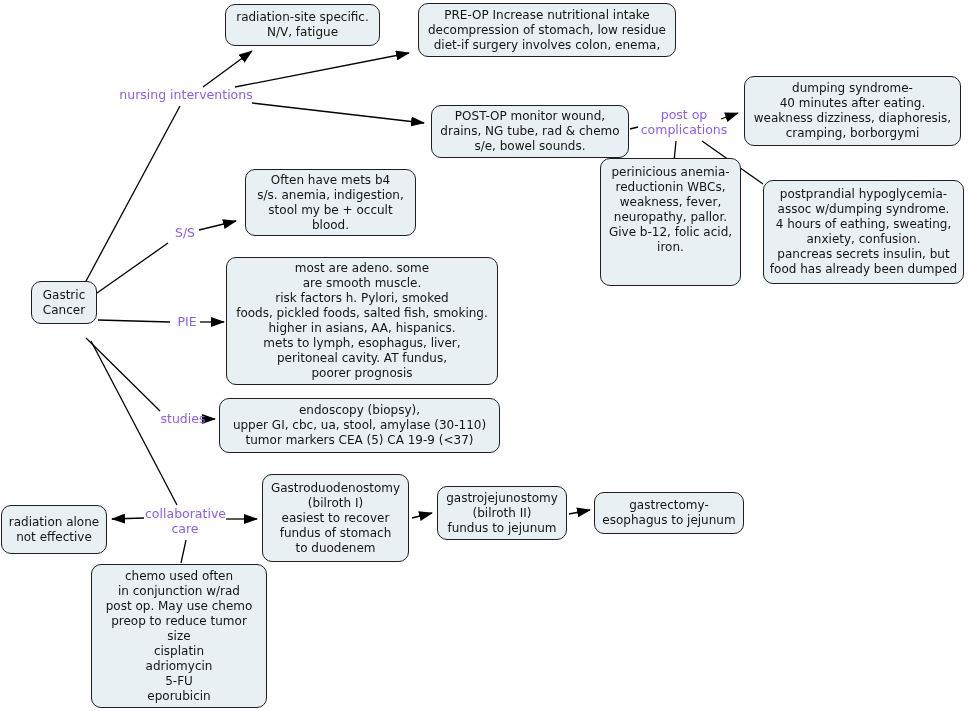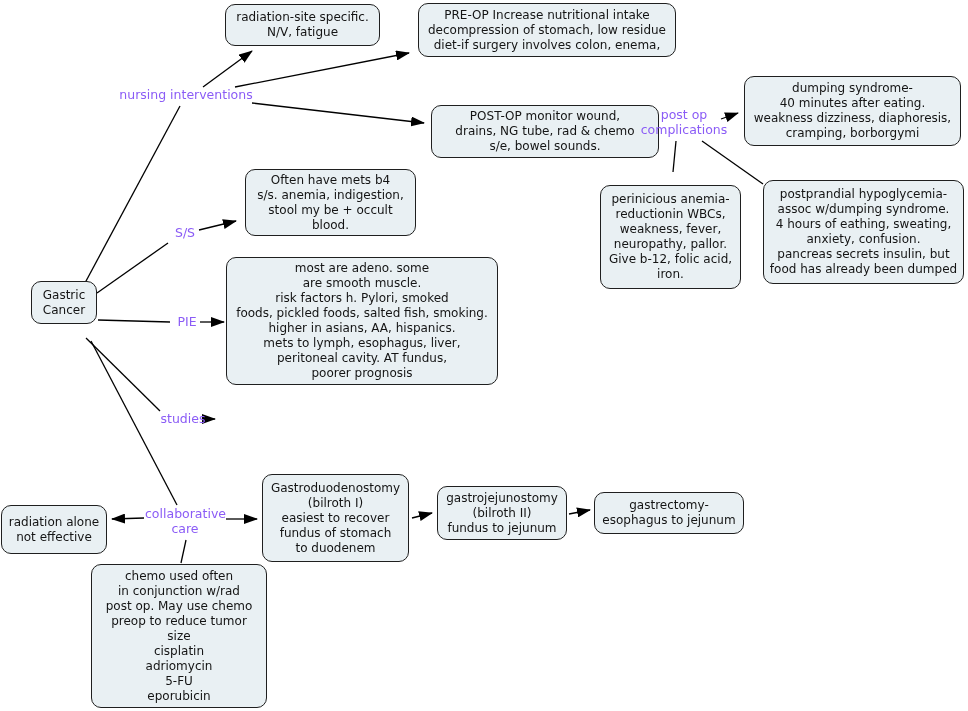--- a/index.html
+++ b/index.html
@@ -73,34 +73,34 @@
     <span>radiation-site specific.
 N/V, fatigue</span>
   </div>
 
   <div class="node" style="left:418px;top:3px;width:258px;height:54px">
     <span>PRE-OP  Increase nutritional intake
 decompression of stomach, low residue
 diet-if surgery involves colon, enema,</span>
   </div>
 
-  <div class="node" style="left:431px;top:105px;width:228px;height:53px">
+  <div class="node" style="left:431px;top:105px;width:198px;height:53px">
     <span>POST-OP monitor wound,
 drains, NG tube, rad &amp; chemo
 s/e, bowel sounds.</span>
   </div>
 
   <div class="node" style="left:744px;top:76px;width:217px;height:70px">
     <span>dumping syndrome-
 40 minutes after eating.
 weakness dizziness, diaphoresis,
 cramping, borborgymi</span>
   </div>
 
-  <div class="node top-align" style="left:600px;top:185px;width:141px;height:104px">
+  <div class="node top-align" style="left:600px;top:158px;width:141px;height:128px">
     <span>perinicious anemia-
 reductionin WBCs,
 weakness, fever,
 neuropathy, pallor.
 Give b-12, folic acid,
 iron.</span>
   </div>
 
   <div class="node" style="left:763px;top:180px;width:201px;height:104px">
     <span>postprandial hypoglycemia-
@@ -122,20 +122,25 @@
     <span>most are adeno. some
 are smooth muscle.
 risk factors h. Pylori, smoked
 foods, pickled foods, salted fish, smoking.
 higher in asians, AA, hispanics.
 mets to lymph, esophagus, liver,
 peritoneal cavity. AT fundus,
 poorer prognosis</span>
   </div>
 
+  <div class="node" style="left:219px;top:398px;width:281px;height:55px">
+    <span>endoscopy (biopsy),
+upper GI, cbc, ua, stool, amylase (30-110)
+tumor markers CEA (5) CA 19-9 (&lt;37)</span>
+  </div>
 
   <div class="node" style="left:31px;top:281px;width:66px;height:43px">
     <span>Gastric
 Cancer</span>
   </div>
 
   <div class="node" style="left:1px;top:505px;width:106px;height:49px">
     <span>radiation alone
 not effective</span>
   </div>

